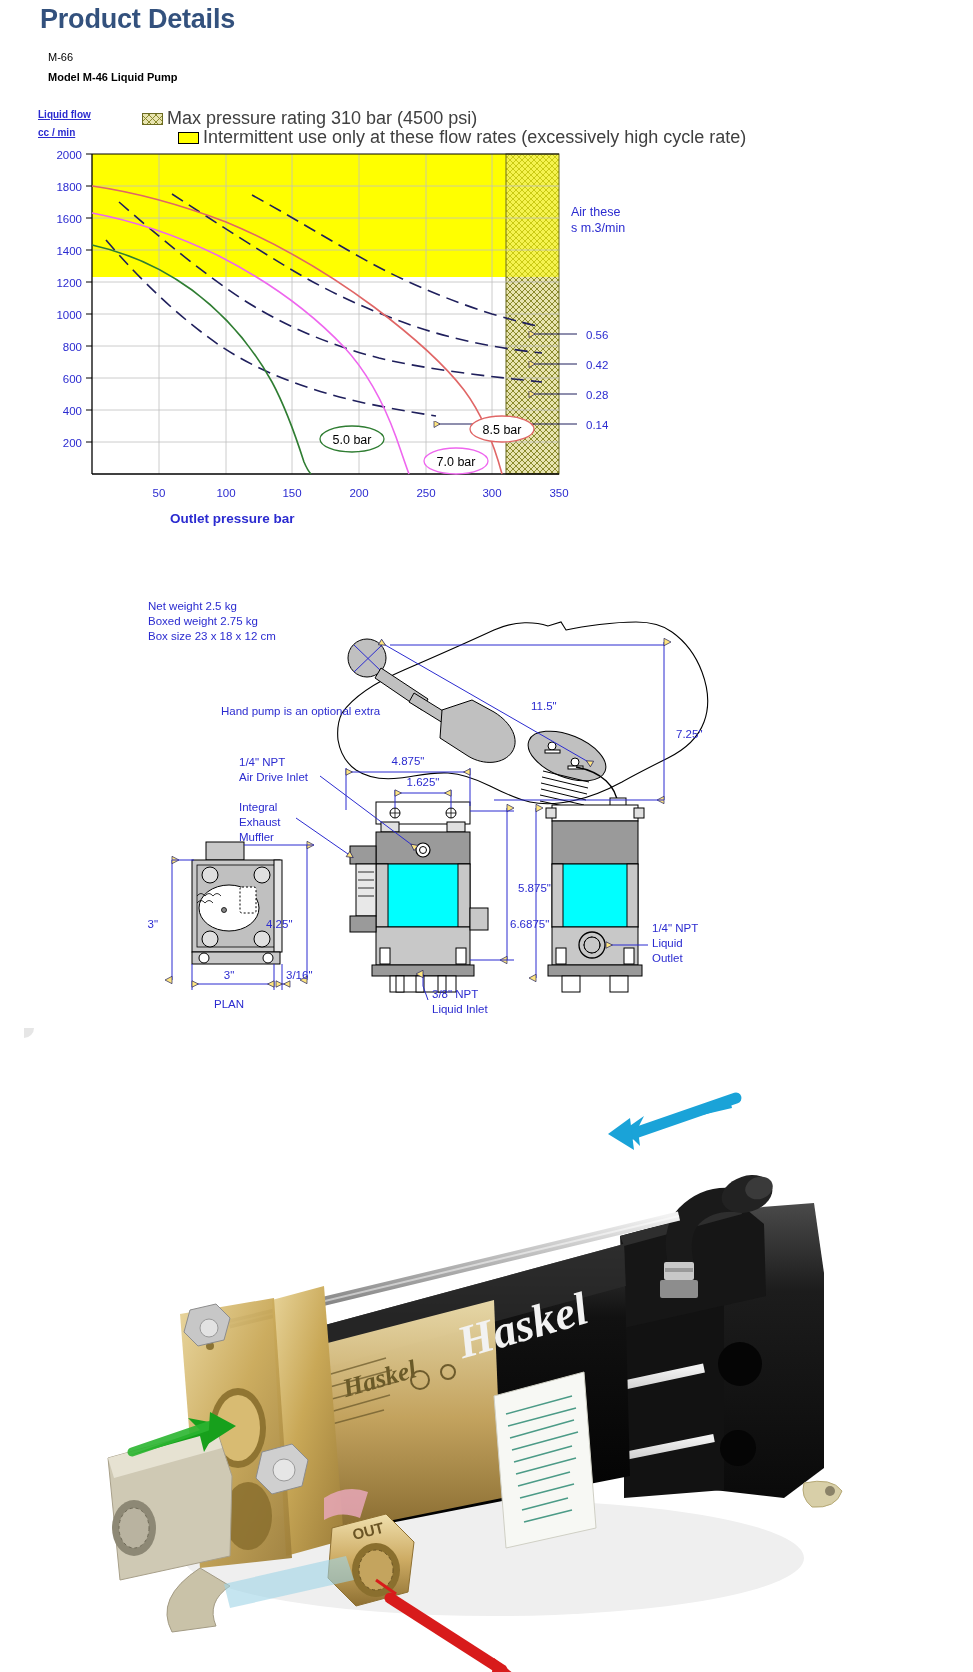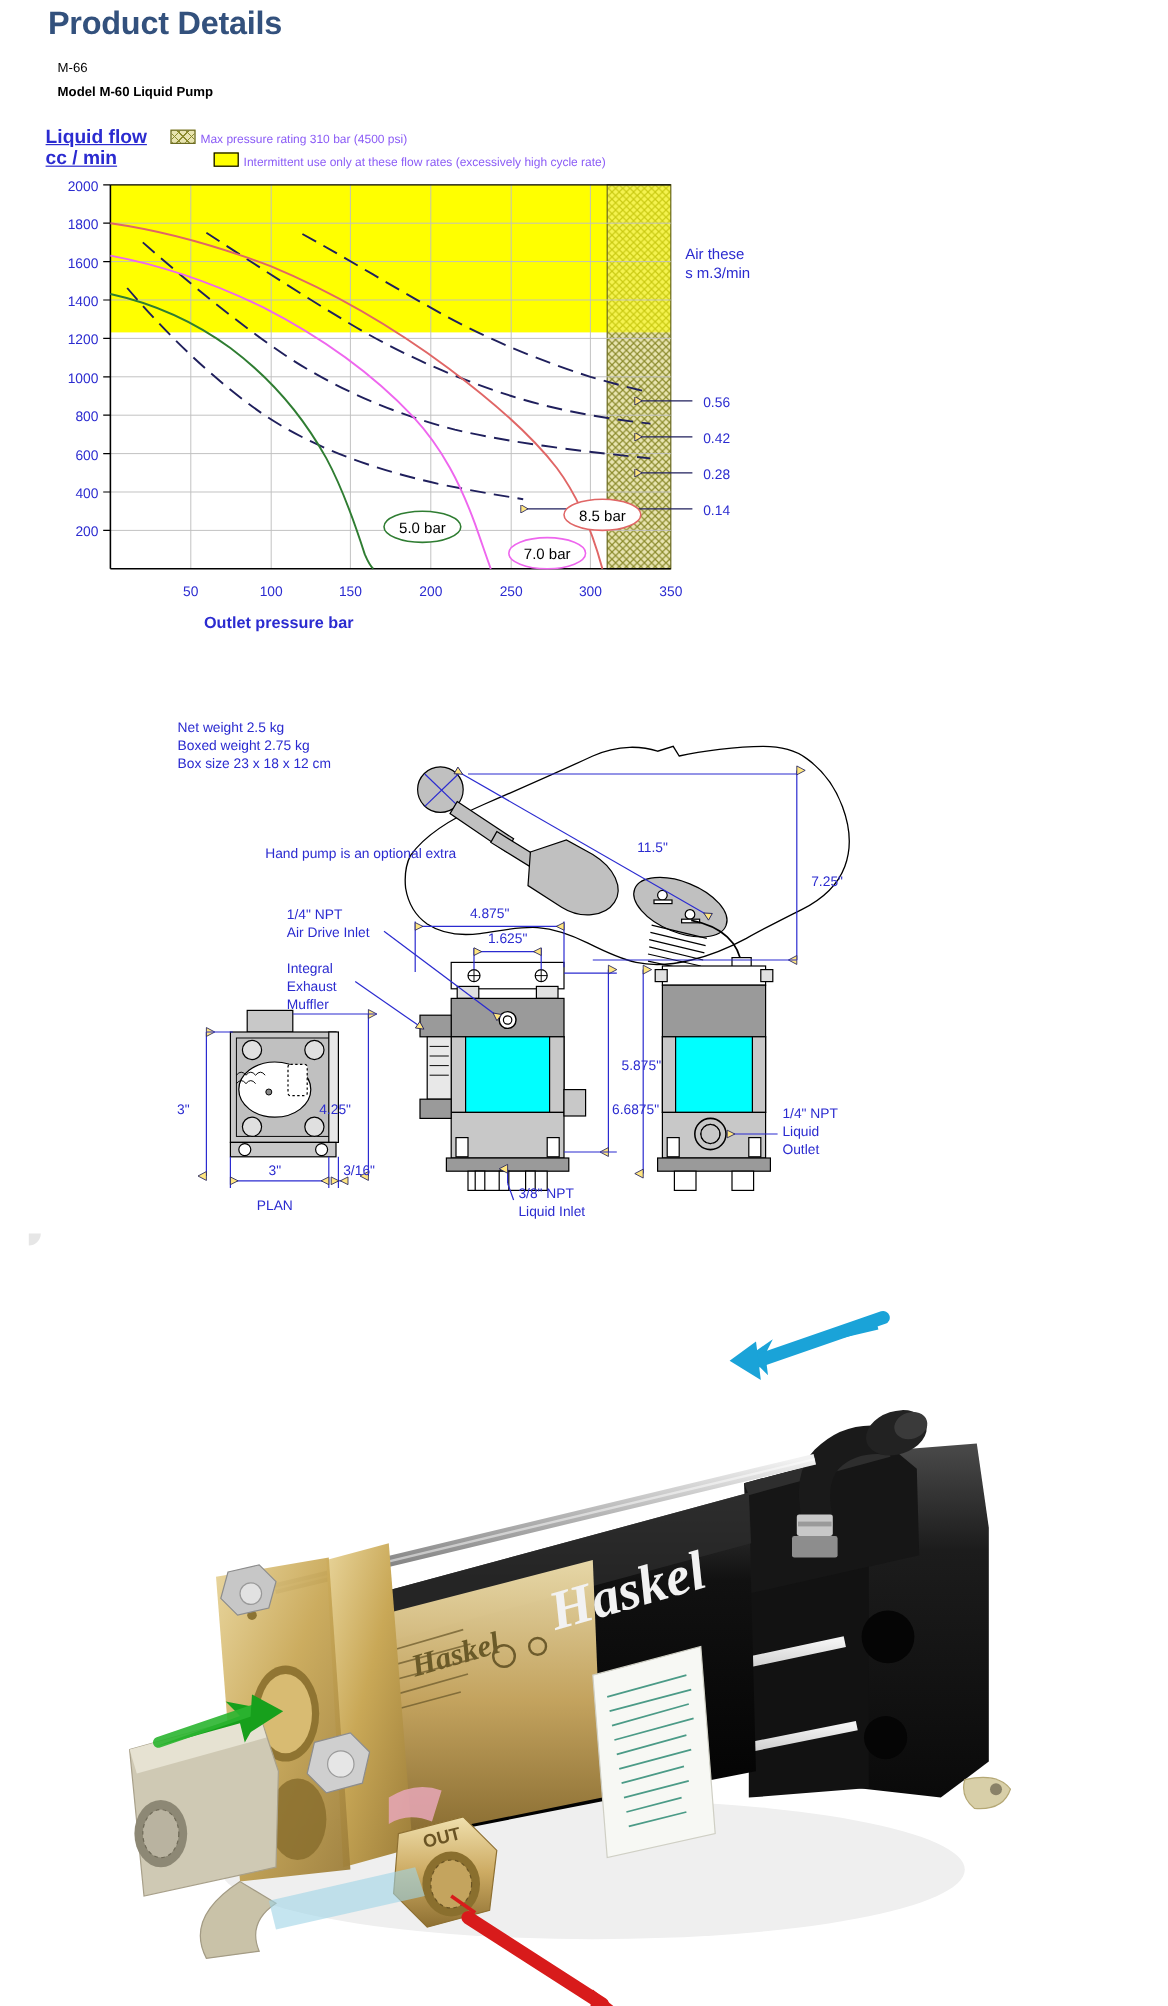--- a/index.html
+++ b/index.html
@@ -45,33 +45,33 @@
     font-size: 11px;
     font-weight: bold;
     color: #000;
   }
 
   
   #yaxis-title {
     position: absolute;
     left: 14px;
     top: 106px;
-    font-size: 16px;
+    font-size: 10px;
     font-weight: bold;
     color: #2b2bd0;
     line-height: 18px;
   }
   #yaxis-title span {
     display: block;
     text-decoration: underline;
   }
   .legend-row {
     position: absolute;
-    font-size: 10px;
-    color: #8b5cf6;
+    font-size: 18px;
+    color: #404040;
     white-space: nowrap;
   }
   #legend-hatch-row { left: 118px; top: 108px; }
   #legend-yellow-row { left: 118px; top: 127px; padding-left: 36px; }
   .legend-swatch {
     display: inline-block;
     width: 21px;
     height: 12px;
     vertical-align: -1px;
     margin-right: 4px;
@@ -137,21 +137,21 @@
     height: 644px;
   }
 </style>
 </head>
 <body>
 
 <div class="page">
 
   <div id="page-title">Product Details</div>
   <div id="model-code">M-66</div>
-  <div id="model-name">Model M-60 Liquid Pump</div>
+  <div id="model-name">Model M-46 Liquid Pump</div>
 
   <div id="yaxis-title">
     <span>Liquid flow</span>
     <span>cc / min</span>
   </div>
 
   <div class="legend-row" id="legend-hatch-row">
     <span class="legend-swatch sw-hatch"></span><span>Max pressure rating 310 bar (4500 psi)</span>
   </div>
   <div class="legend-row" id="legend-yellow-row">

